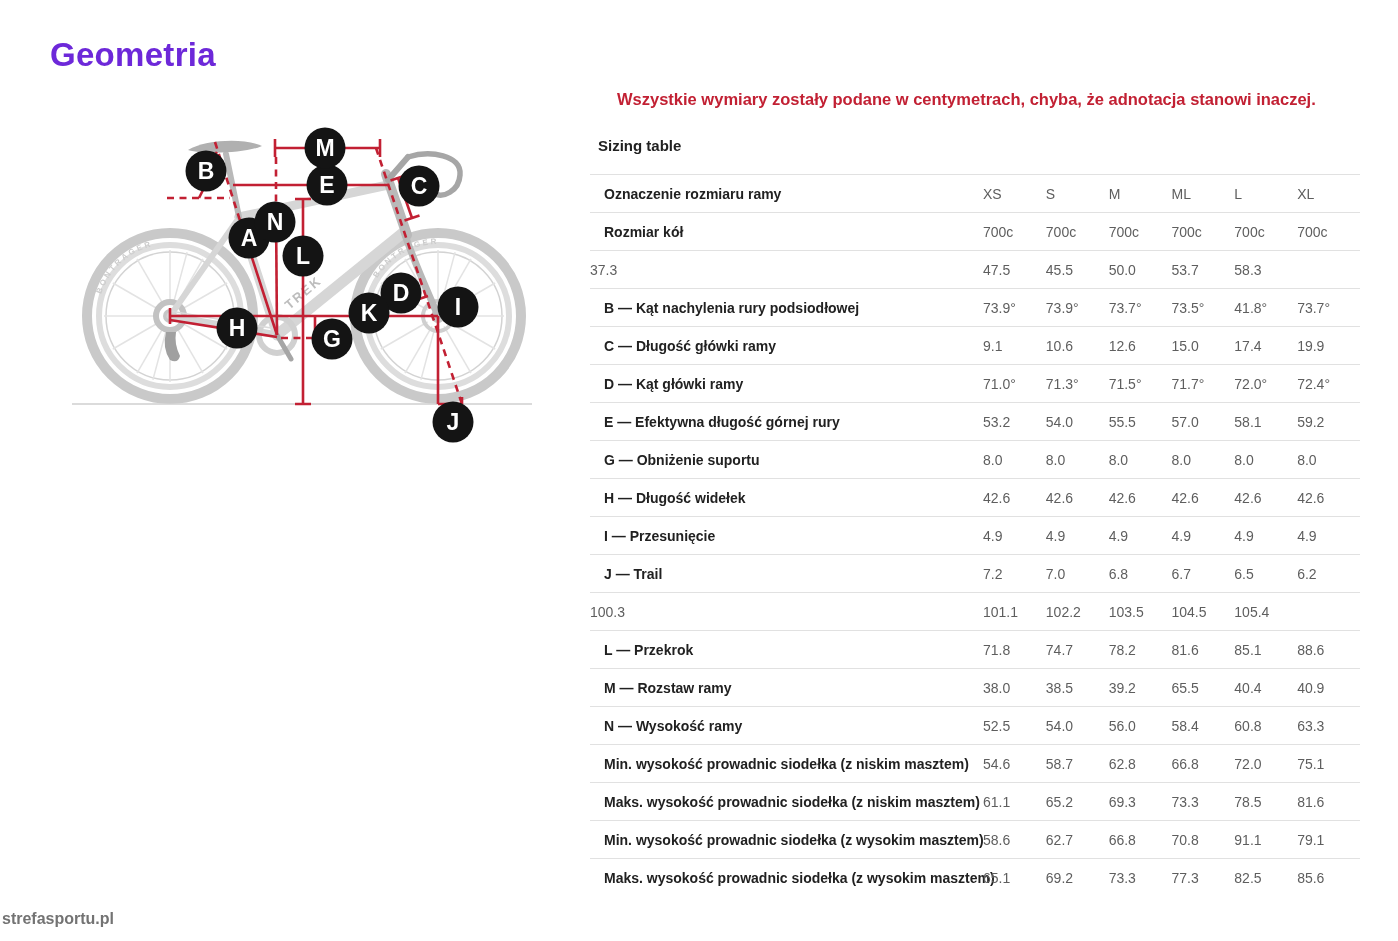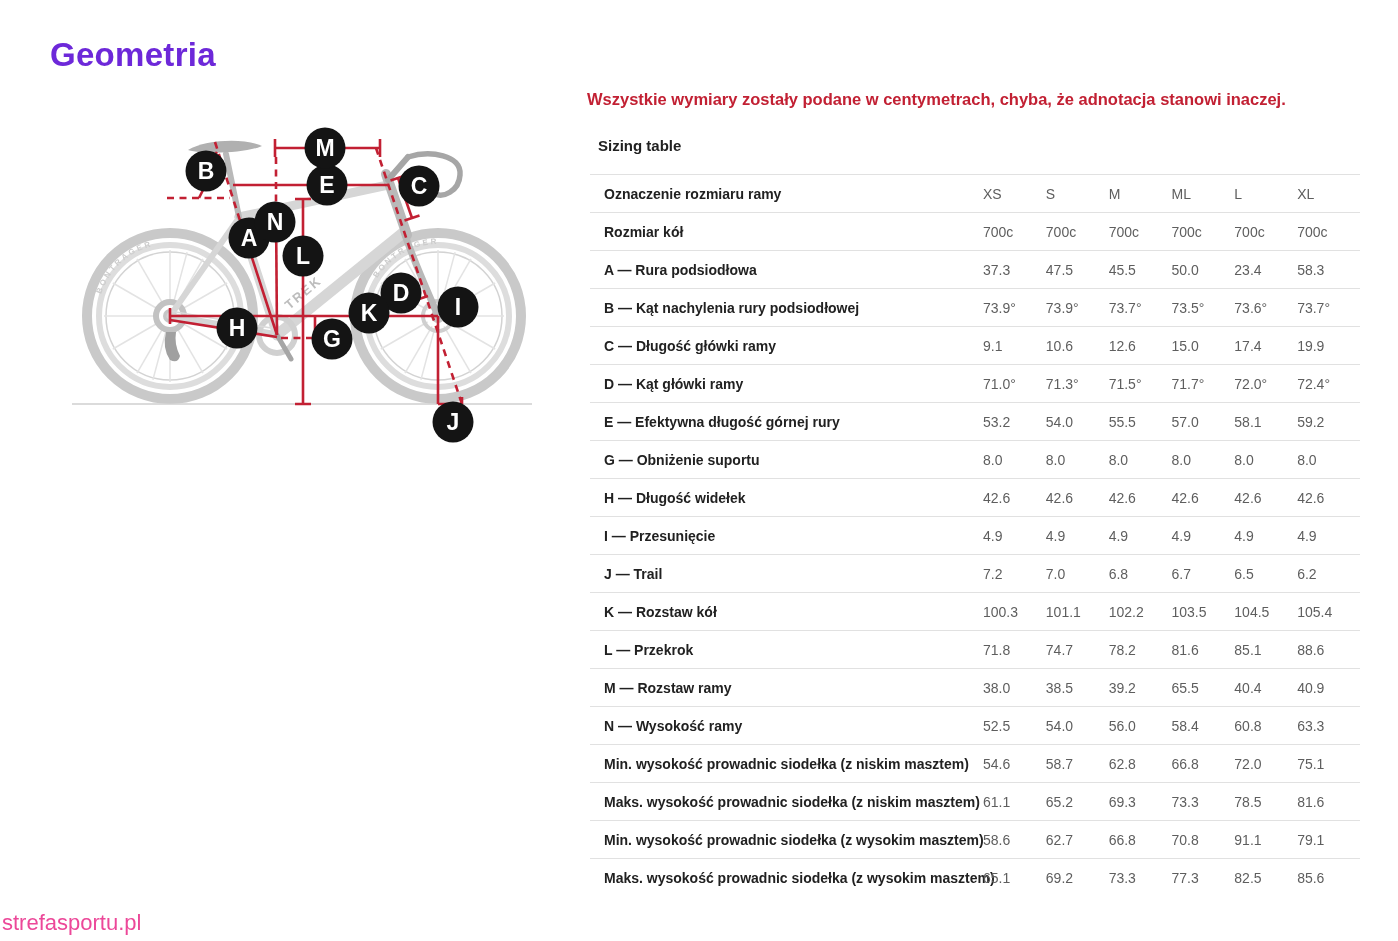--- a/index.html
+++ b/index.html
@@ -6,40 +6,40 @@
   body{
     width:1398px;height:941px;position:relative;background:#ffffff;
     font-family:"Liberation Sans",sans-serif;overflow:hidden;
     -webkit-font-smoothing:antialiased;
   }
   .page-title{
     position:absolute;left:50px;top:36px;margin:0;
     font-size:33px;font-weight:bold;color:#6d28d9;letter-spacing:.3px;
   }
   .units-note{
-    position:absolute;left:587px;top:90px;margin:0;
+    position:absolute;left:617px;top:90px;margin:0;
     font-size:16.5px;font-weight:bold;color:var(--accent_red,#c22033);
   }
   .table-title{
     position:absolute;left:598px;top:137px;margin:0;
     font-size:15px;font-weight:bold;color:var(--label_black,#212121);
   }
   .sizing-table{position:absolute;left:590px;top:174px;width:770px}
   .trow{
     display:grid;grid-template-columns:393px repeat(6,1fr);
     align-items:center;height:38px;box-sizing:border-box;
     border-top:1px solid var(--border_gray,#e1e1e1);
   }
   .row-label{
     font-size:14px;font-weight:bold;color:var(--label_black,#212121);
     padding-left:14px;white-space:nowrap;
   }
   .cell{font-size:14px;color:var(--value_gray,#5e5e5e);white-space:nowrap}
   .watermark{
-    position:absolute;left:2px;top:910px;font-size:22px;color:#ec4899;
+    position:absolute;left:2px;top:910px;font-size:16px;color:#737373;font-weight:bold;
   }
   .diagram{position:absolute;left:30px;top:110px;width:560px;height:360px}
   svg text{font-family:"Liberation Sans",sans-serif}
   
   .tire{fill:none;stroke:#c9c9c9;stroke-width:10}
   .rim{fill:none;stroke:#dddddd;stroke-width:6}
   .rim2{fill:none;stroke:#d3d3d3;stroke-width:1.5}
   .spoke{stroke:#e3e3e3;stroke-width:1.5}
   .hub{fill:#c6c6c6}
   .tube{fill:none;stroke:#d6d6d6;stroke-linecap:round}
@@ -248,36 +248,35 @@
     <div class="row-label">Rozmiar kół</div>
     <div class="cell">700c</div>
     <div class="cell">700c</div>
     <div class="cell">700c</div>
     <div class="cell">700c</div>
     <div class="cell">700c</div>
     <div class="cell">700c</div>
   </div>
 
   <div class="trow">
-    <div class="row-label">A — Rura podsiodłowa</div>
     <div class="cell">37.3</div>
     <div class="cell">47.5</div>
     <div class="cell">45.5</div>
     <div class="cell">50.0</div>
-    <div class="cell">23.4</div>
+    <div class="cell">53.7</div>
     <div class="cell">58.3</div>
   </div>
 
   <div class="trow">
     <div class="row-label">B — Kąt nachylenia rury podsiodłowej</div>
     <div class="cell">73.9°</div>
     <div class="cell">73.9°</div>
     <div class="cell">73.7°</div>
     <div class="cell">73.5°</div>
-    <div class="cell">73.6°</div>
+    <div class="cell">41.8°</div>
     <div class="cell">73.7°</div>
   </div>
 
   <div class="trow">
     <div class="row-label">C — Długość główki ramy</div>
     <div class="cell">9.1</div>
     <div class="cell">10.6</div>
     <div class="cell">12.6</div>
     <div class="cell">15.0</div>
     <div class="cell">17.4</div>
@@ -338,21 +337,20 @@
     <div class="row-label">J — Trail</div>
     <div class="cell">7.2</div>
     <div class="cell">7.0</div>
     <div class="cell">6.8</div>
     <div class="cell">6.7</div>
     <div class="cell">6.5</div>
     <div class="cell">6.2</div>
   </div>
 
   <div class="trow">
-    <div class="row-label">K — Rozstaw kół</div>
     <div class="cell">100.3</div>
     <div class="cell">101.1</div>
     <div class="cell">102.2</div>
     <div class="cell">103.5</div>
     <div class="cell">104.5</div>
     <div class="cell">105.4</div>
   </div>
 
   <div class="trow">
     <div class="row-label">L — Przekrok</div>

